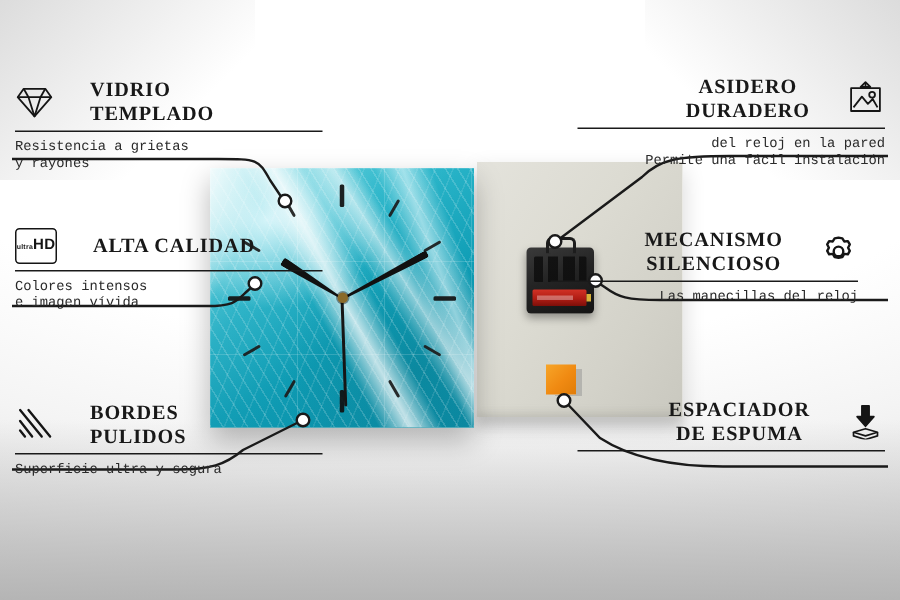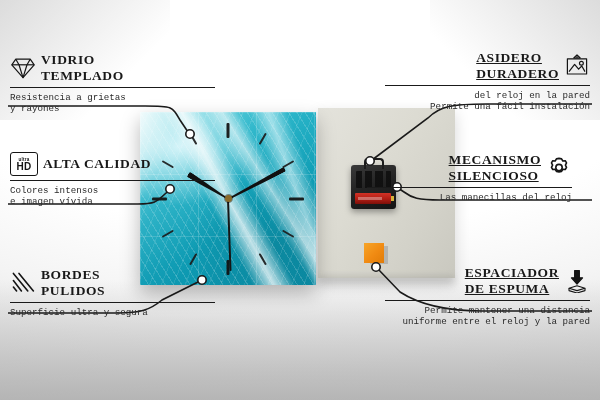--- a/index.html
+++ b/index.html
@@ -106,39 +106,39 @@
   .hand.hour{width:6px;height:47px;margin-left:-3px;margin-top:-47px;
     clip-path:polygon(0 0,100% 0,60% 100%,40% 100%);}
   .hand.min{width:5px;height:64px;margin-left:-2.5px;margin-top:-64px;
     clip-path:polygon(0 0,100% 0,65% 100%,35% 100%);}
   .hand.sec{width:2px;height:72px;margin-left:-1px;margin-top:-72px;background:#161616;}
   .cap{position:absolute;left:50%;top:50%;width:7px;height:7px;margin:-3.5px 0 0 -3.5px;
     border-radius:50%;background:#8a6a2a;box-shadow:0 0 0 1px rgba(0,0,0,.4);}
 
   
   .feat{position:absolute;width:205px;}
-  .feat .head{display:flex;align-items:center;gap:5px;}
+  .feat .head{display:flex;align-items:center;gap:24px;}
   .feat.right .head{flex-direction:row-reverse;}
   .feat .ttl{
     font-family:"Liberation Serif", serif;
     font-weight:bold;font-size:13.5px;line-height:15.5px;
     letter-spacing:.6px;color:#181818;text-transform:uppercase;
   }
   .feat.left .ttl{text-align:left;}
-  .feat.right .ttl{text-align:left;text-decoration:underline;}
+  .feat.right .ttl{text-align:center;}
   .feat .rule{height:1px;background:#1a1a1a;margin:4px 0 4px;width:100%;}
   .feat .sub{
     font-family:Liberation Mono, monospace;
     font-size:9.2px;line-height:11.4px;color:#2a2a2a;
   }
   .feat.right .sub{text-align:right;}
   .ico{width:26px;height:24px;flex:0 0 26px;display:block;}
   .hd-badge{
     width:26px;height:22px;border:1.6px solid #151515;border-radius:3px;
-    display:flex;flex-direction:column;align-items:center;justify-content:center;
+    display:flex;flex-direction:row;align-items:center;justify-content:center;
     font-family:"Liberation Sans", sans-serif;color:#151515;flex:0 0 26px;
   }
   .hd-badge .u{font-size:4.6px;line-height:5px;letter-spacing:.2px;font-weight:bold;}
   .hd-badge .h{font-size:10px;line-height:10px;font-weight:bold;letter-spacing:.2px;}
 </style>
 </head>
 <body>
 
 <div id="stage">
   <div class="bgtopl"></div>
@@ -316,19 +316,15 @@
           <path d="M16,21 l10,3 -10,3 -10,-3 Z" fill="none"></path>
           <path d="M6,24 v3 l10,3 10,-3 v-3" fill="none"></path>
         </g>
       </svg>
       <div class="ttl">
         <div>ESPACIADOR</div>
         <div>DE ESPUMA</div>
       </div>
     </div>
     <div class="rule"></div>
-    <div class="sub">
-      <div>Permite mantener una distancia</div>
-      <div>uniforme entre el reloj y la pared</div>
-    </div>
   </div>
 
 </div>
 
 </body></html>

